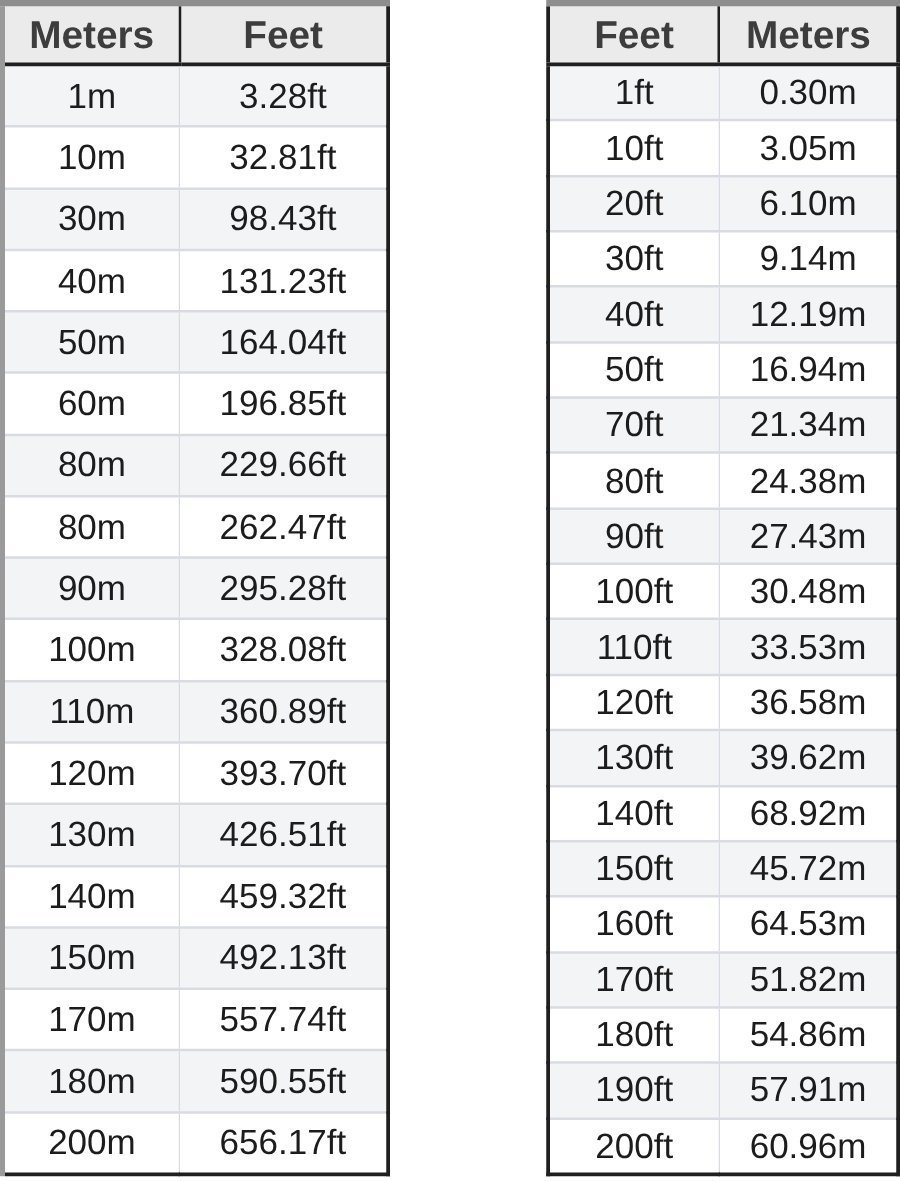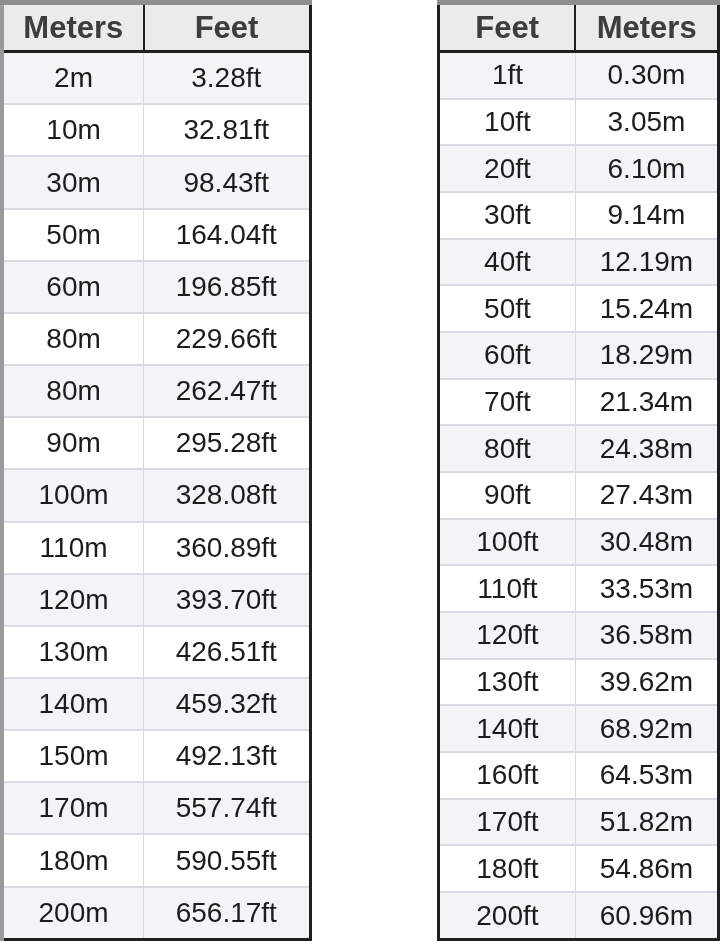--- a/index.html
+++ b/index.html
@@ -83,30 +83,34 @@
 <div class="page">
   <table class="conv-table left">
       <thead>
         <tr>
           <th>Meters</th>
           <th>Feet</th>
         </tr>
       </thead>
       <tbody>
         <tr>
-          <td>2m</td>
+          <td>1m</td>
           <td>3.28ft</td>
         </tr>
         <tr>
           <td>10m</td>
           <td>32.81ft</td>
         </tr>
         <tr>
           <td>30m</td>
           <td>98.43ft</td>
+        </tr>
+        <tr>
+          <td>40m</td>
+          <td>131.23ft</td>
         </tr>
         <tr>
           <td>50m</td>
           <td>164.04ft</td>
         </tr>
         <tr>
           <td>60m</td>
           <td>196.85ft</td>
         </tr>
         <tr>
@@ -182,25 +186,21 @@
         <tr>
           <td>30ft</td>
           <td>9.14m</td>
         </tr>
         <tr>
           <td>40ft</td>
           <td>12.19m</td>
         </tr>
         <tr>
           <td>50ft</td>
-          <td>15.24m</td>
-        </tr>
-        <tr>
-          <td>60ft</td>
-          <td>18.29m</td>
+          <td>16.94m</td>
         </tr>
         <tr>
           <td>70ft</td>
           <td>21.34m</td>
         </tr>
         <tr>
           <td>80ft</td>
           <td>24.38m</td>
         </tr>
         <tr>
@@ -221,30 +221,38 @@
         </tr>
         <tr>
           <td>130ft</td>
           <td>39.62m</td>
         </tr>
         <tr>
           <td>140ft</td>
           <td>68.92m</td>
         </tr>
         <tr>
+          <td>150ft</td>
+          <td>45.72m</td>
+        </tr>
+        <tr>
           <td>160ft</td>
           <td>64.53m</td>
         </tr>
         <tr>
           <td>170ft</td>
           <td>51.82m</td>
         </tr>
         <tr>
           <td>180ft</td>
           <td>54.86m</td>
+        </tr>
+        <tr>
+          <td>190ft</td>
+          <td>57.91m</td>
         </tr>
         <tr>
           <td>200ft</td>
           <td>60.96m</td>
         </tr>
       </tbody>
     </table>
 </div>
 
 </body></html>

